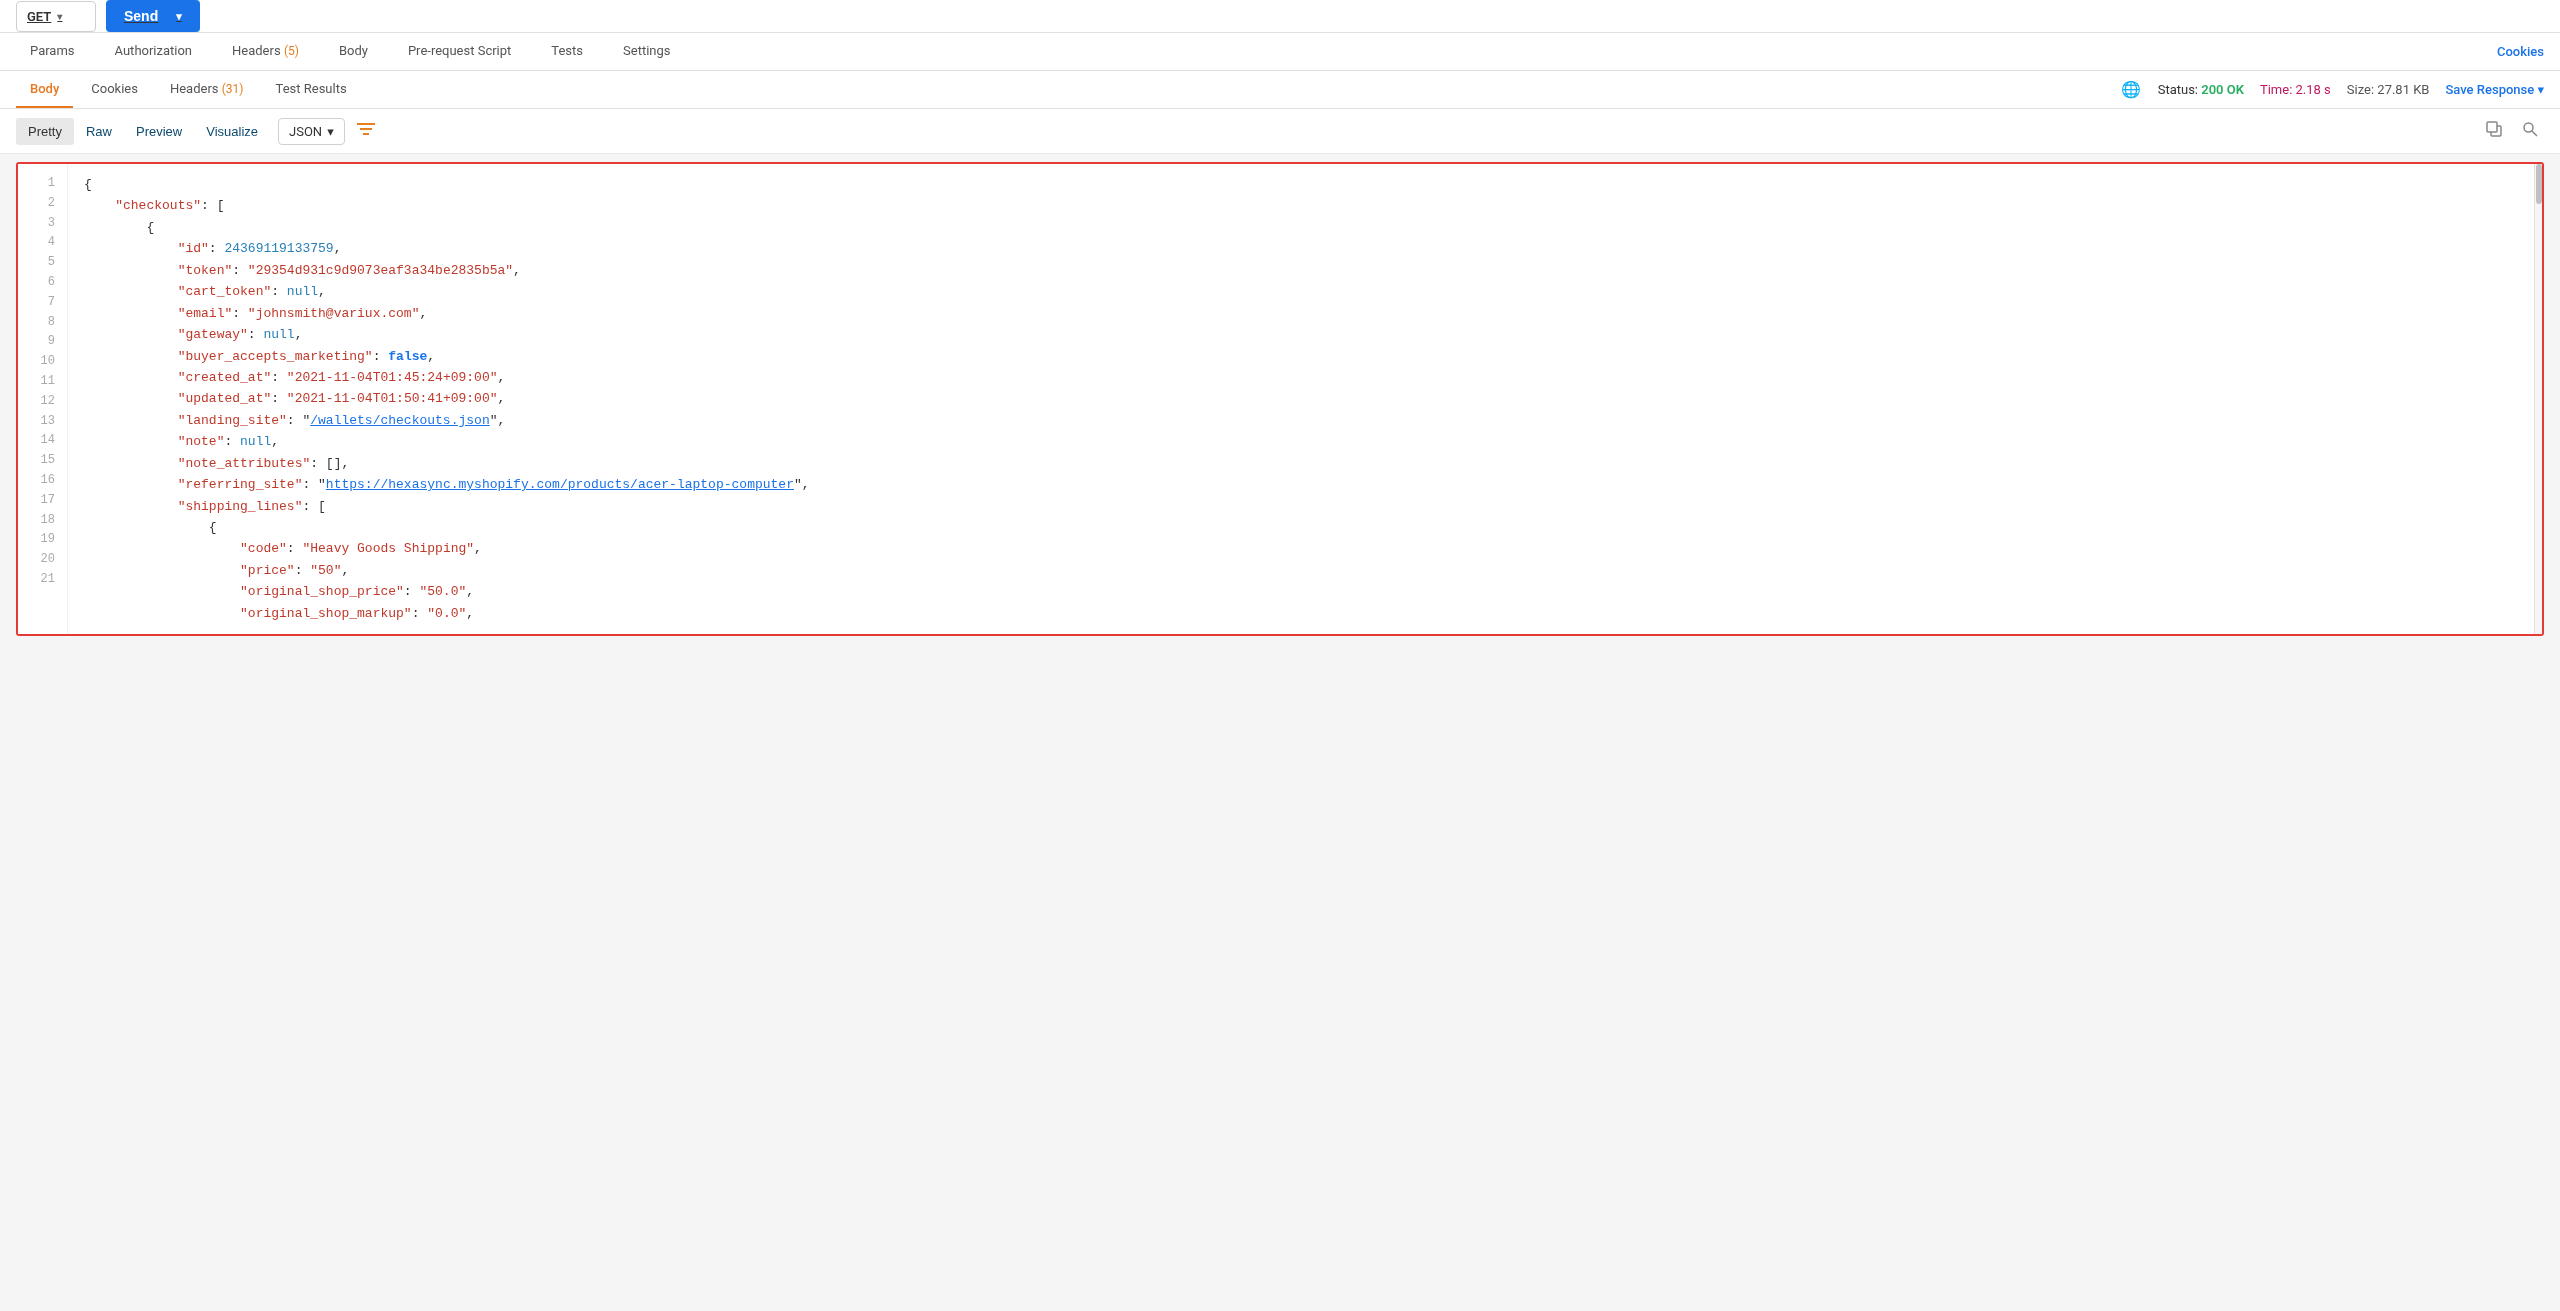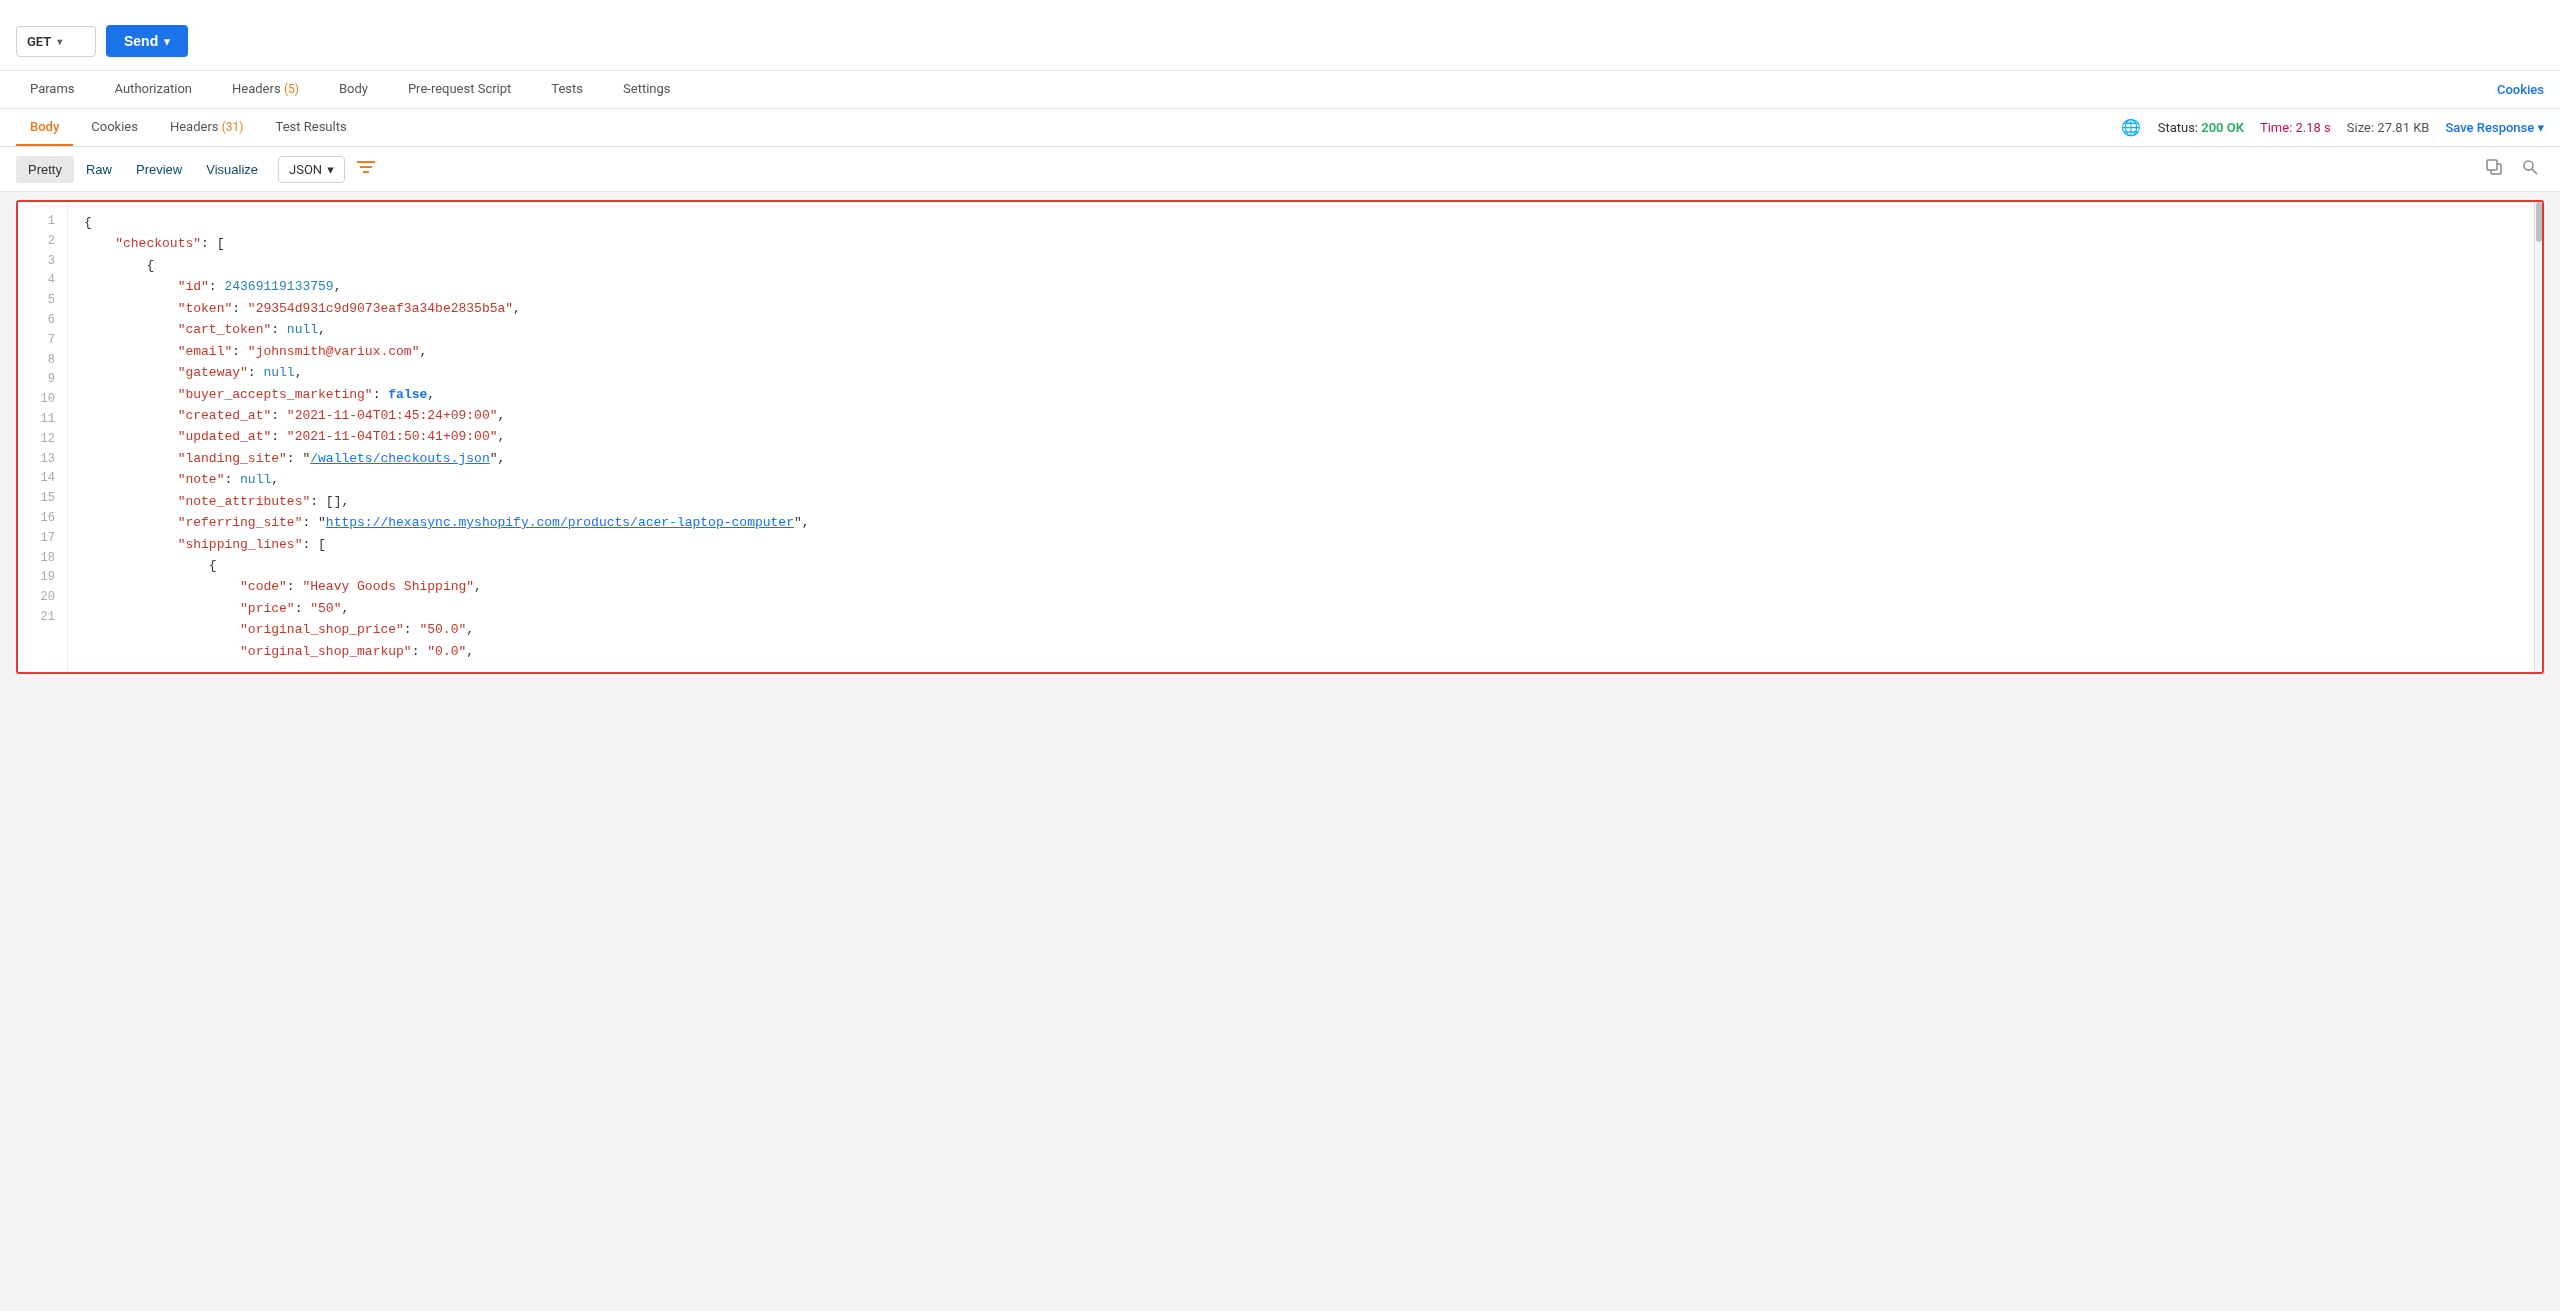--- a/index.html
+++ b/index.html
@@ -6,25 +6,26 @@
     body {
       font-family: -apple-system, BlinkMacSystemFont, 'Segoe UI', Roboto, sans-serif;
       background: #f5f5f5;
       font-size: 13px;
       color: #333;
     }
 
     
     .url-bar {
       display: flex;
-      align-items: flex-end;
+      align-items: center;
       background: #fff;
       border-bottom: 1px solid #e0e0e0;
-      padding: 13px 16px;
+      padding: 0 16px;
       gap: 10px;
+      text-decoration: underline;
     }
 
     .method-select {
       display: flex;
       align-items: center;
       gap: 6px;
       background: #fff;
       border: 1px solid #d0d0d0;
       border-radius: 4px;
       padding: 7px 10px;
@@ -46,30 +47,29 @@
       border-radius: 4px;
       padding: 8px 12px;
       font-size: 13px;
       color: #555;
       outline: none;
     }
 
     .send-btn {
       display: flex;
       align-items: center;
-      gap: 6px;
+      gap: 18px;
       background: #1a73e8;
       color: #fff;
       border: none;
       border-radius: 4px;
       padding: 8px 18px;
       font-size: 14px;
       font-weight: 600;
       cursor: pointer;
-      margin-top: 12px;
     }
 
     .send-btn .chevron {
       font-size: 11px;
     }
 
     
     .request-tabs {
       display: flex;
       align-items: center;

